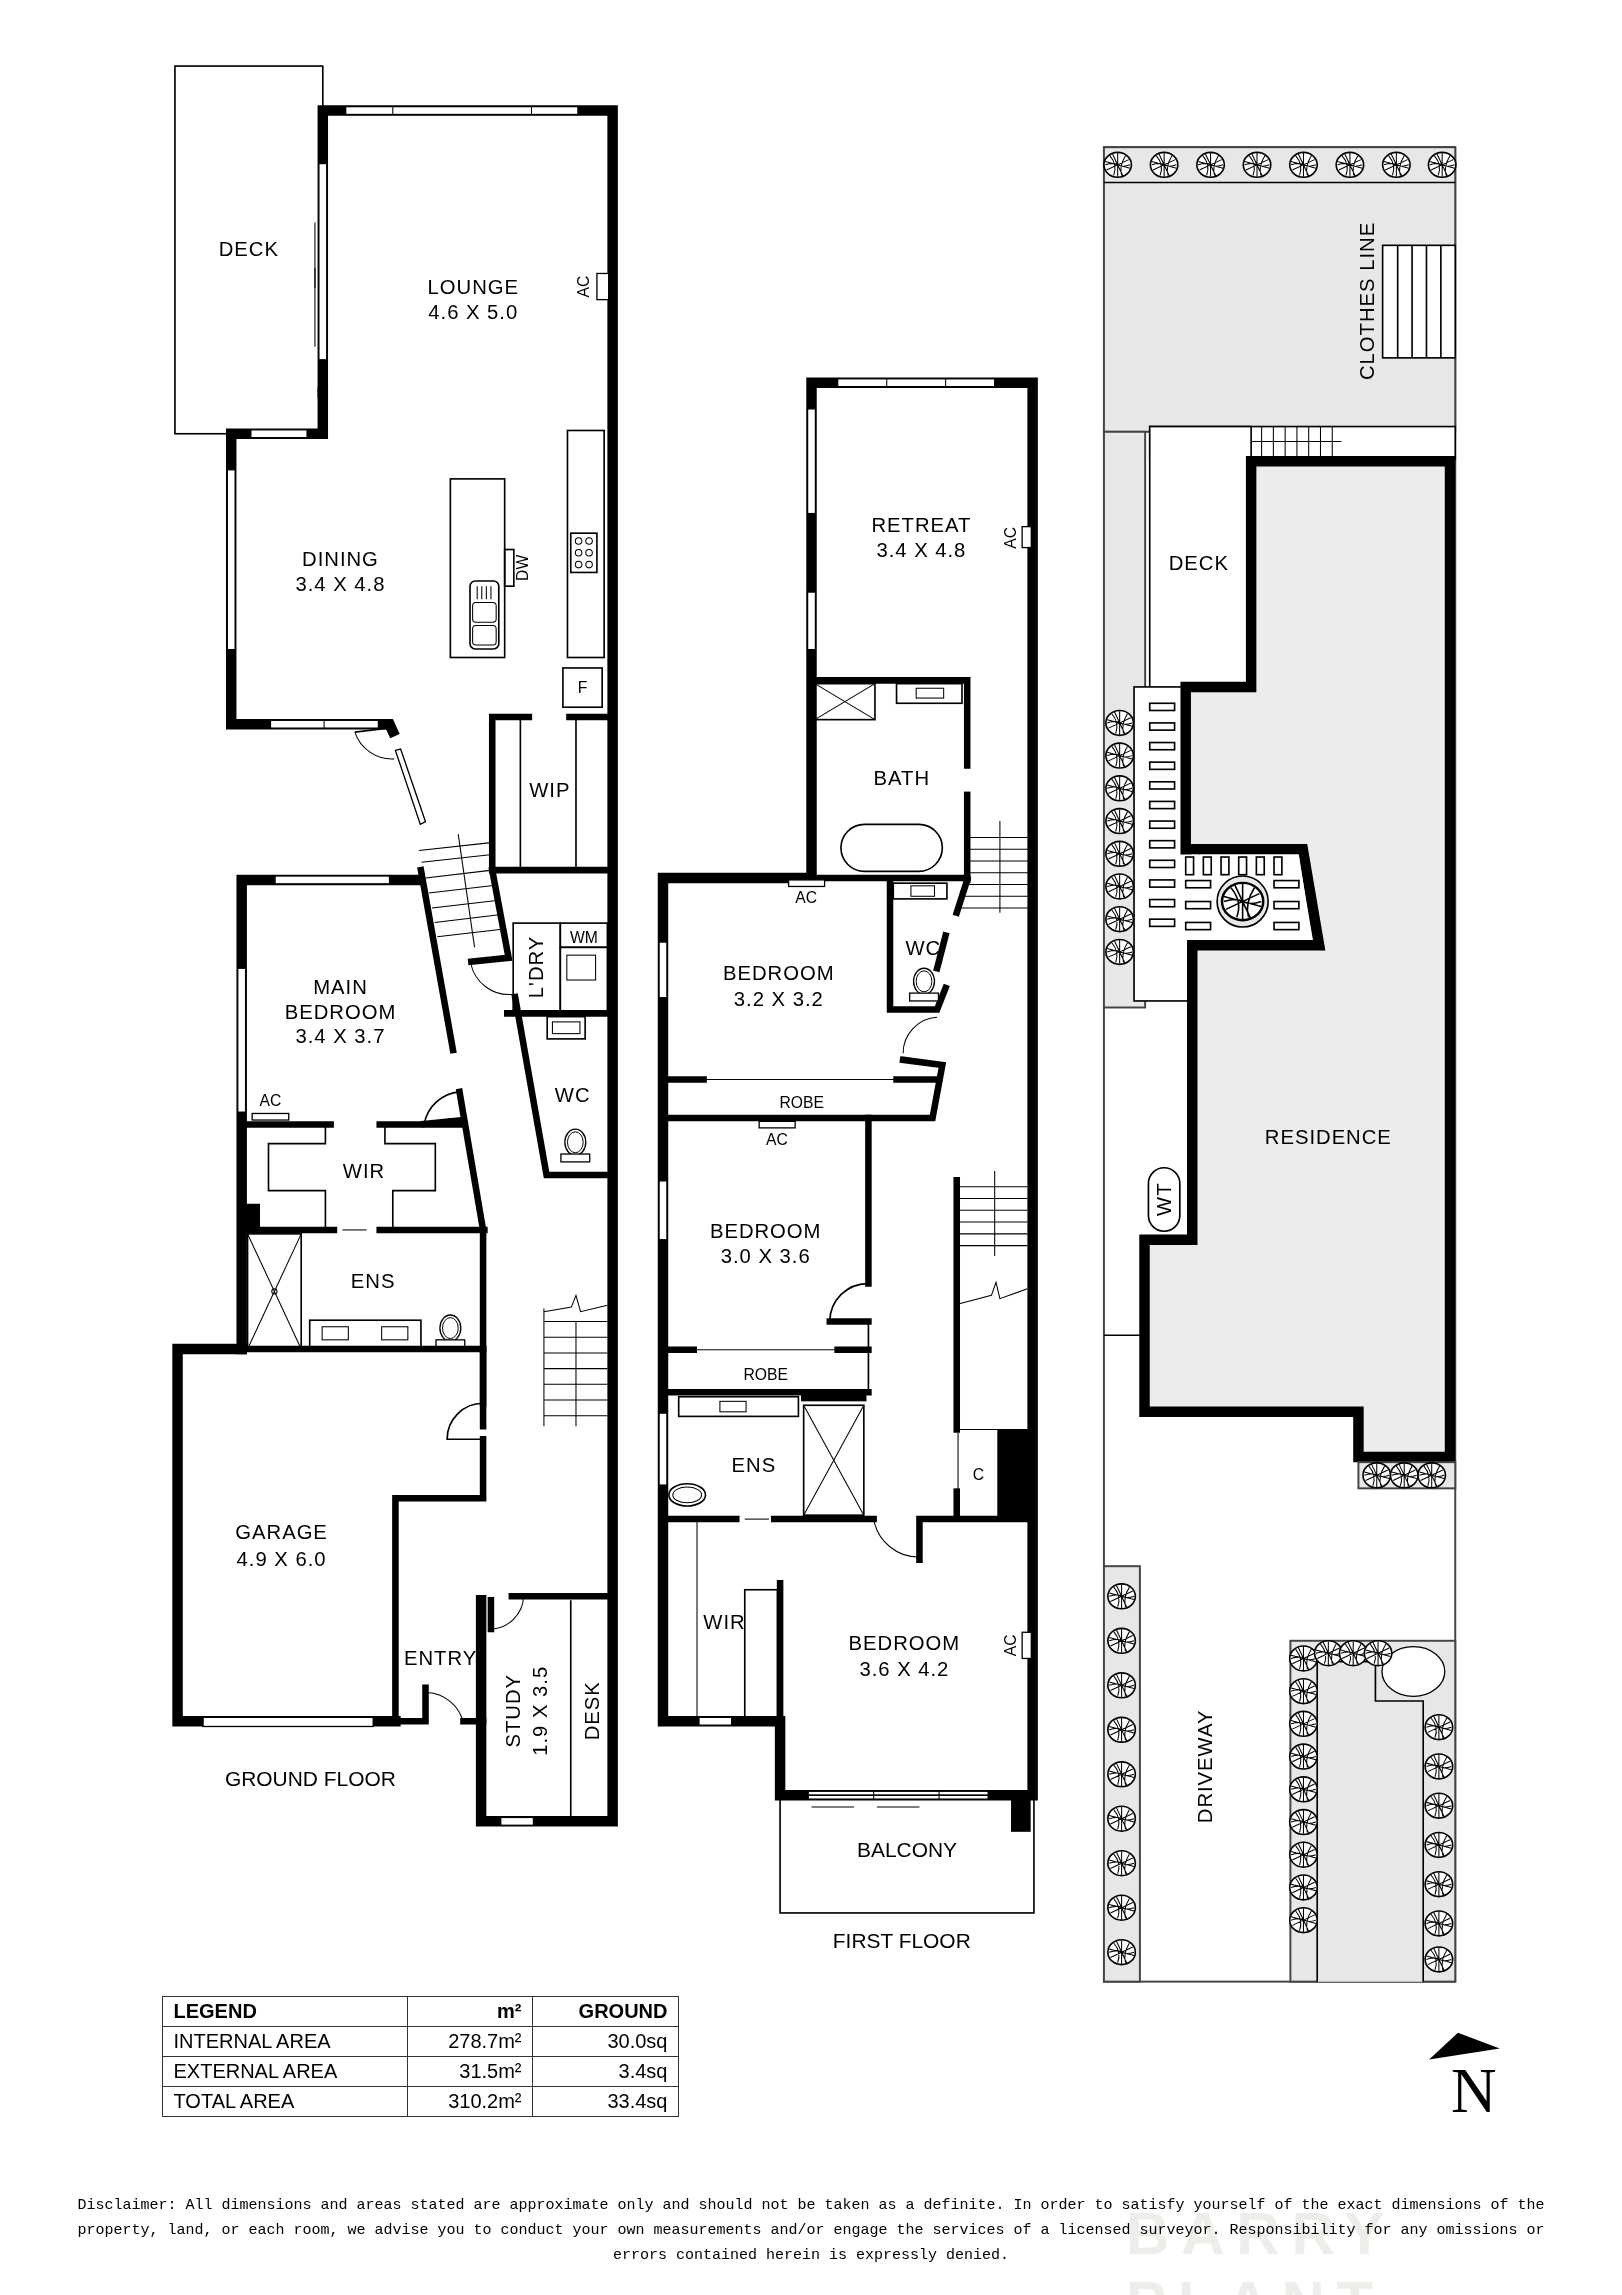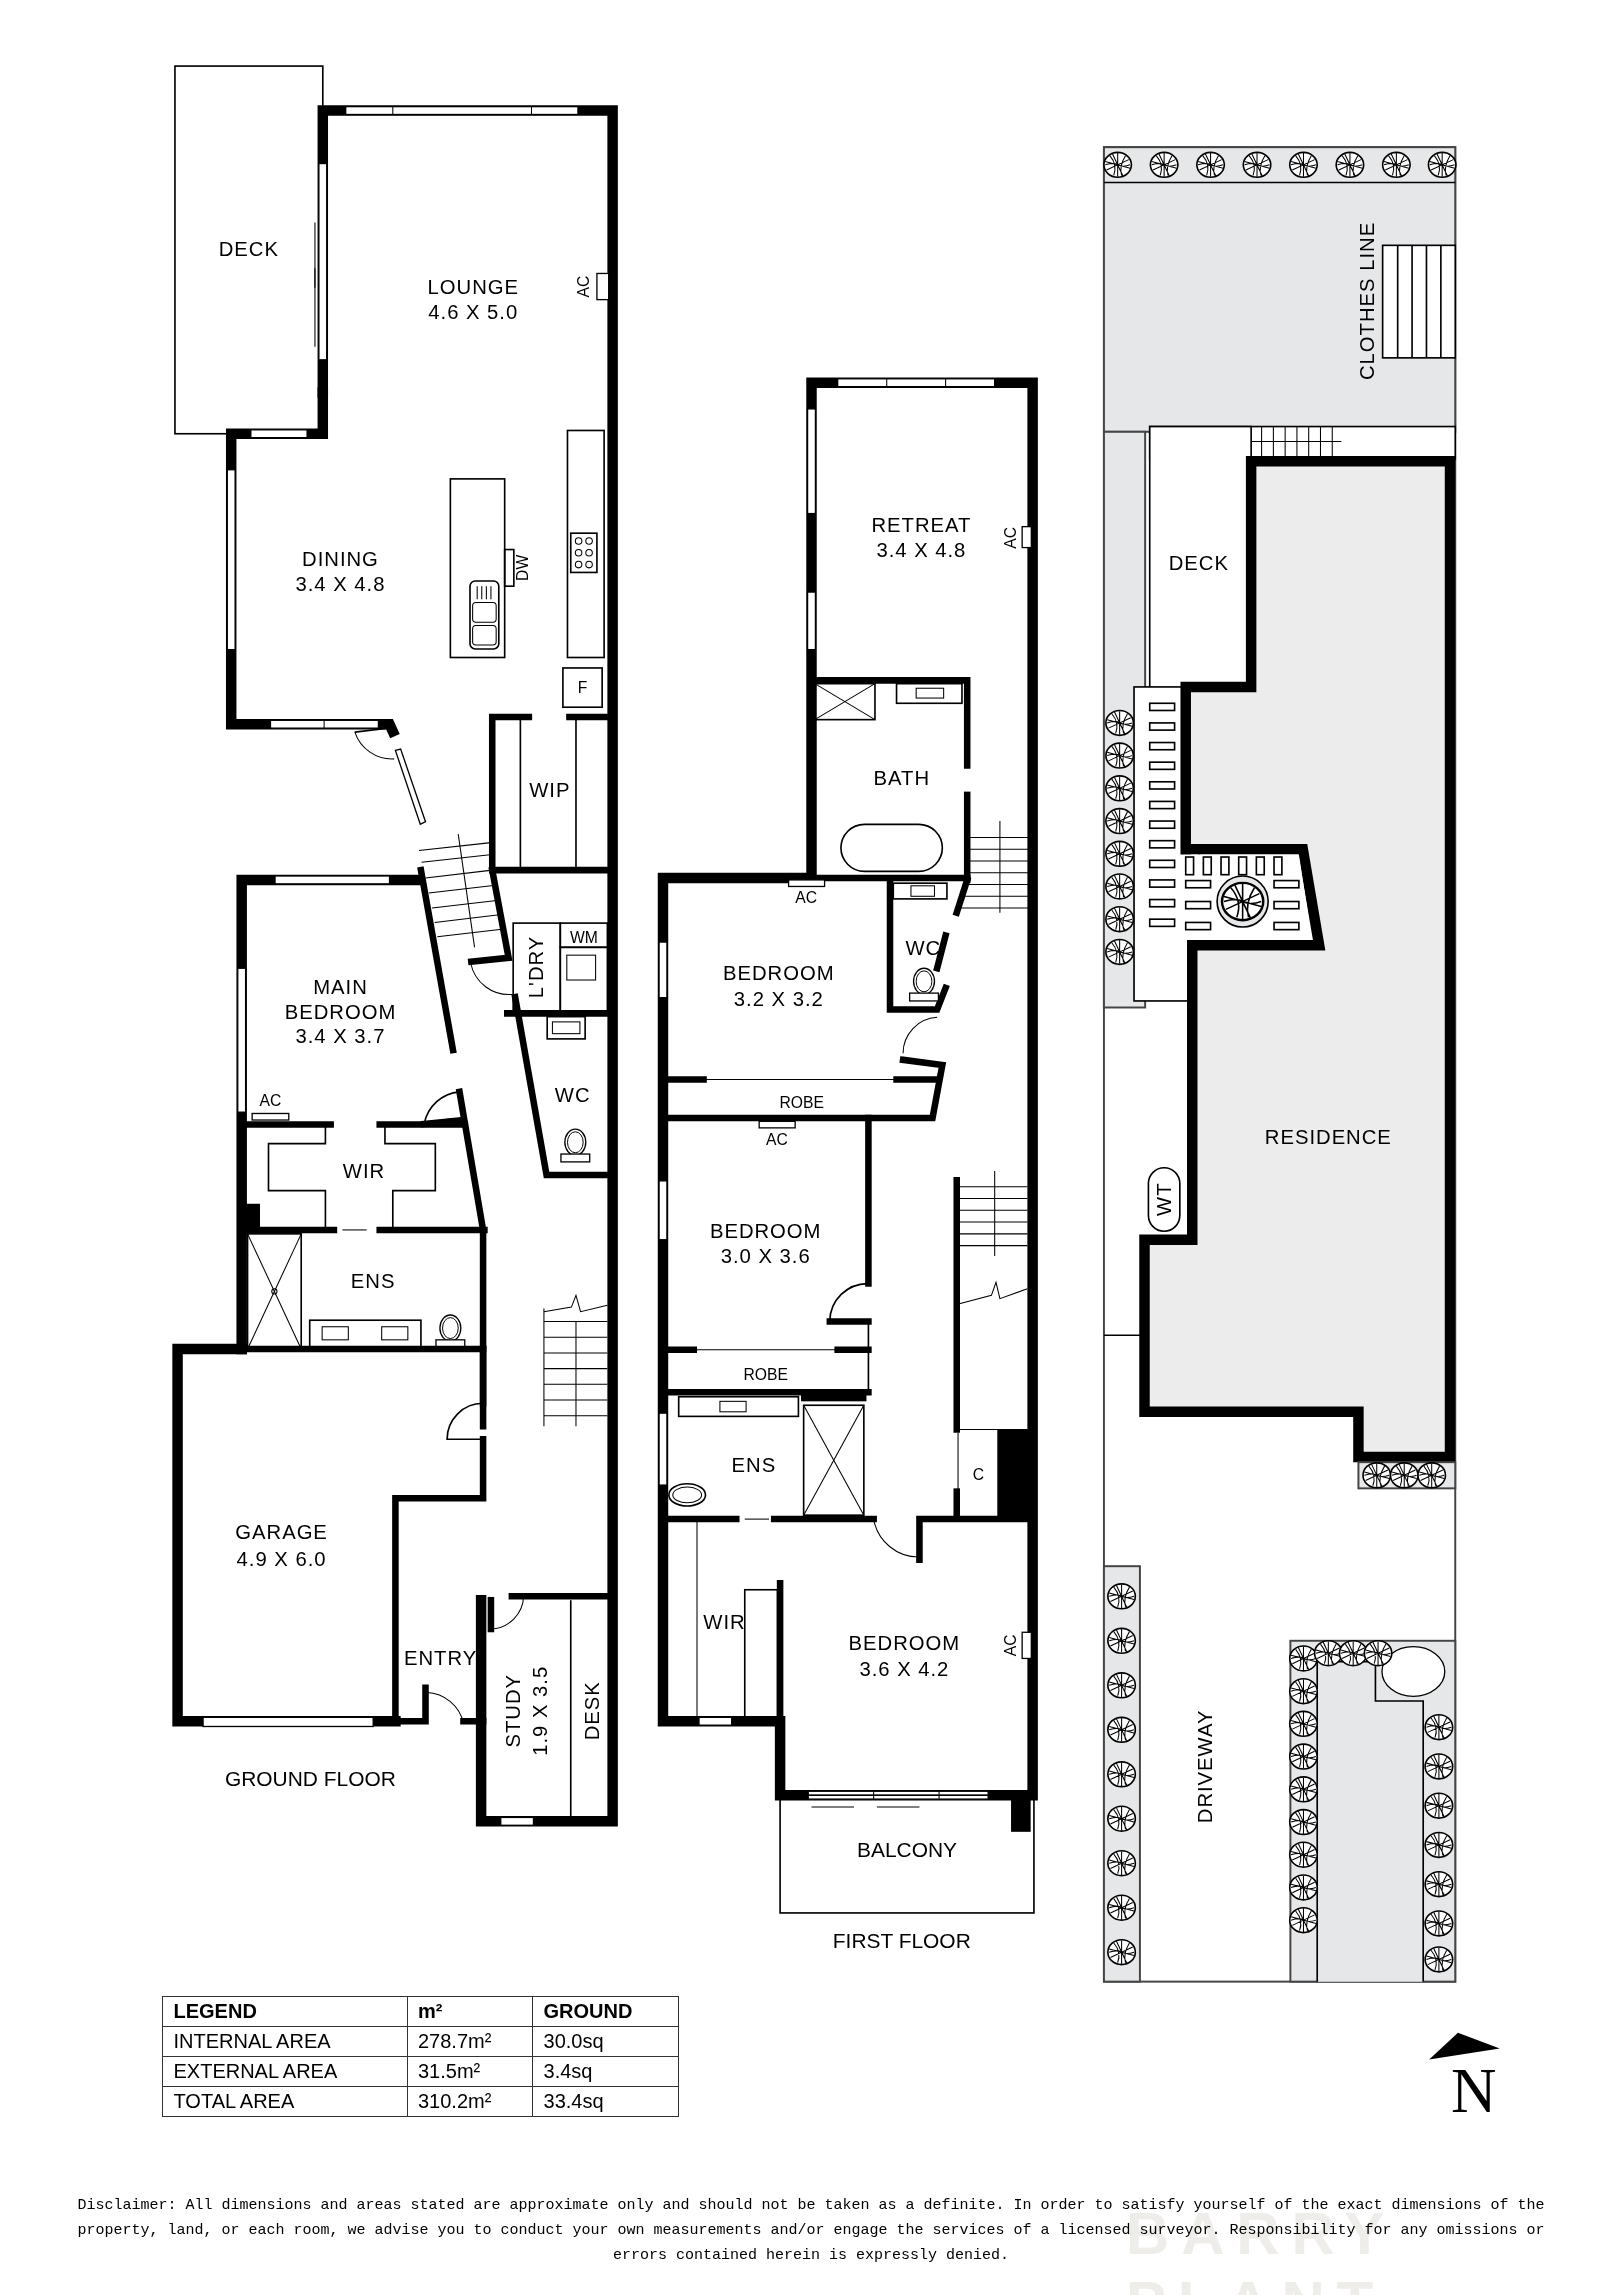--- a/index.html
+++ b/index.html
@@ -10,21 +10,21 @@
   .thin{fill:none;stroke:#000;stroke-width:2.5;}
   .hair{fill:none;stroke:#000;stroke-width:1.6;}
   .win{fill:#fff;stroke:#000;stroke-width:2;}
   .res{fill:#ececec;stroke:#000;stroke-width:16;stroke-linejoin:miter;}
   .lbl{font-family:"Liberation Sans",sans-serif;font-size:31px;text-anchor:middle;fill:#000;letter-spacing:1.5px;}
   .lbl-sm{font-family:"Liberation Sans",sans-serif;font-size:24px;text-anchor:middle;fill:#000;}
   .lbl-n{font-family:"Liberation Sans",sans-serif;font-size:32px;text-anchor:middle;fill:#000;}
   .legend{position:absolute;left:162px;top:1996px;width:517px;border-collapse:collapse;font-family:"Liberation Sans",sans-serif;font-size:20px;}
   .legend td,.legend th{border:1.6px solid #333;height:29px;padding:0 10.5px;line-height:29px;}
   .legend th{font-weight:bold;text-align:left;margin-top:47px;}
-  .legend th.c,.legend td.c{text-align:left;}
+  .legend th.c,.legend td.c{text-align:right;}
   .disclaimer{position:absolute;left:52px;top:2193px;width:1518px;text-align:center;font-family:Liberation Mono, monospace;font-size:15px;line-height:25px;color:#000;}
   .watermark{position:absolute;left:1126px;top:2199px;font-family:"Liberation Sans",sans-serif;font-size:60px;letter-spacing:11.8px;color:#eae7e2;opacity:.75;font-weight:bold;}
   .north{position:absolute;left:1420px;top:2009px;width:85px;height:118px;}
   .north-n{position:absolute;left:1451px;top:2060px;font-family:"Liberation Serif",serif;font-size:63px;line-height:63px;}
 </style>
 </head>
 <body>
 
 <div class="watermark">BARRY PLANT</div>
 

